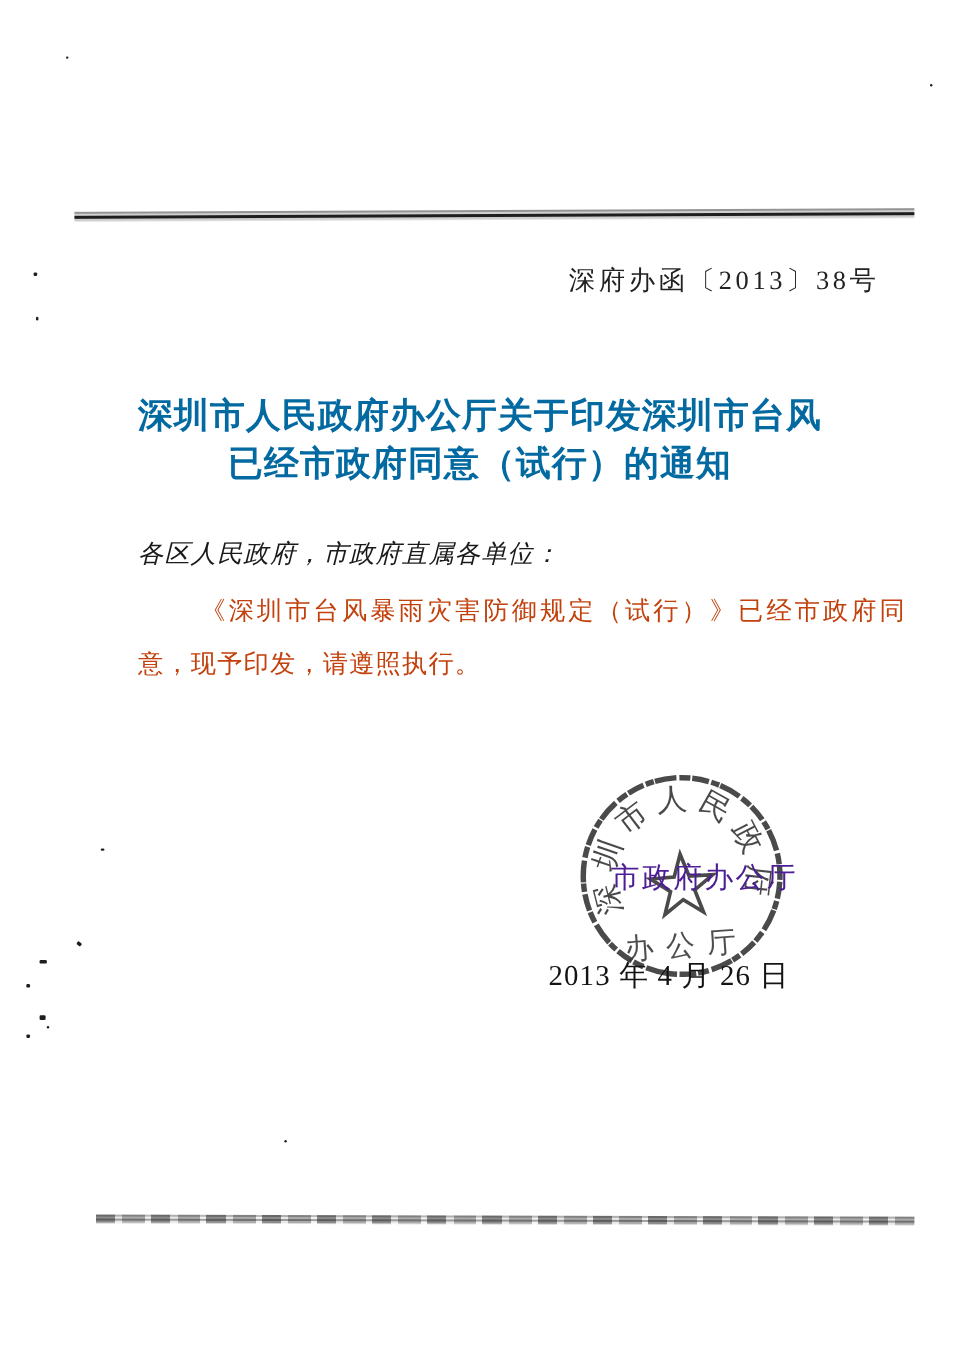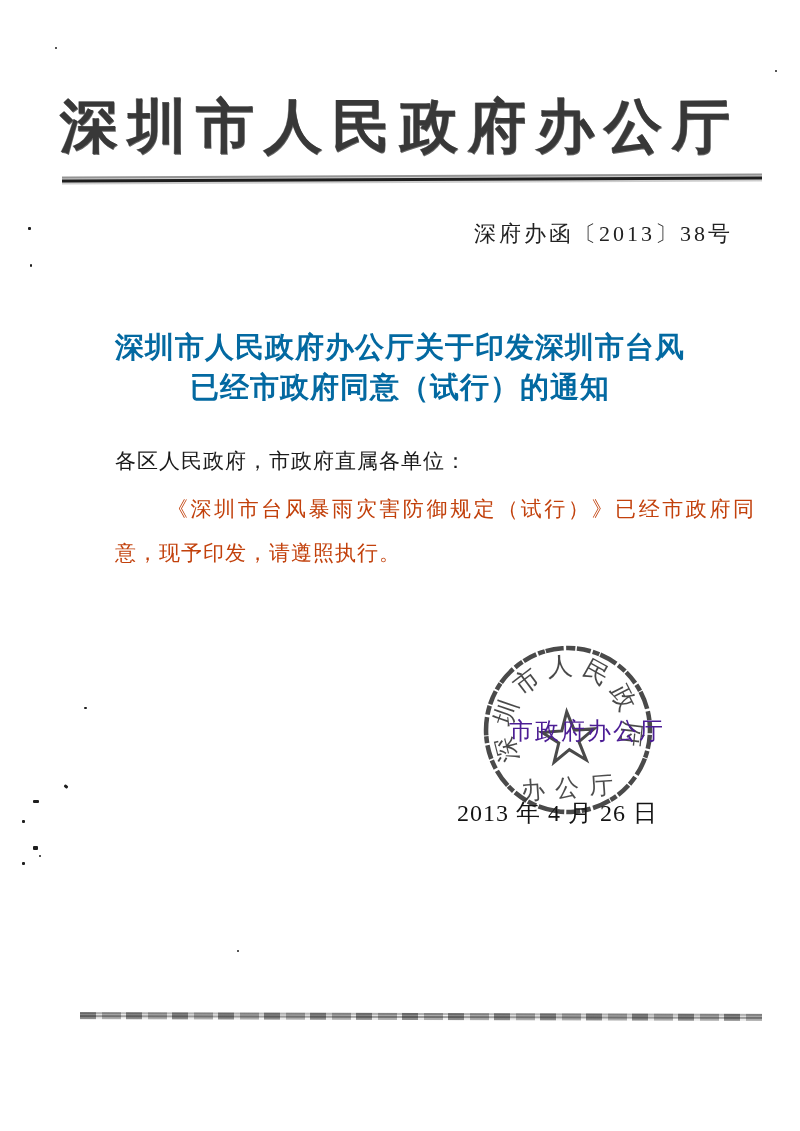--- a/index.html
+++ b/index.html
@@ -67,20 +67,21 @@
   }
 
   
   .salutation {
     position: absolute;
     top: 447px; left: 115px;
     font-size: 21px;
     letter-spacing: 1px;
     color: #1a1a1a;
     white-space: nowrap;
+    font-style: italic;
   }
   .paragraph {
     position: absolute;
     top: 487px; left: 115px;
     width: 640px;
     font-size: 21px;
     line-height: 44px;
     letter-spacing: 1px;
     color: #c2410c;
     text-indent: 52px;
@@ -138,21 +139,20 @@
     position: absolute;
     background: #1e1e1e;
     border-radius: 1px;
   }
 </style>
 </head>
 <body>
 
 <div class="page">
 
-  <div class="masthead">深圳市人民政府办公厅</div>
   <div class="masthead-rule"></div>
 
   <div class="doc-number">深府办函〔2013〕38号</div>
 
   <div class="doc-title">
     <div>深圳市人民政府办公厅关于印发深圳市台风</div>
     <div>已经市政府同意（试行）的通知</div>
   </div>
 
   <div class="salutation">各区人民政府，市政府直属各单位：</div>

